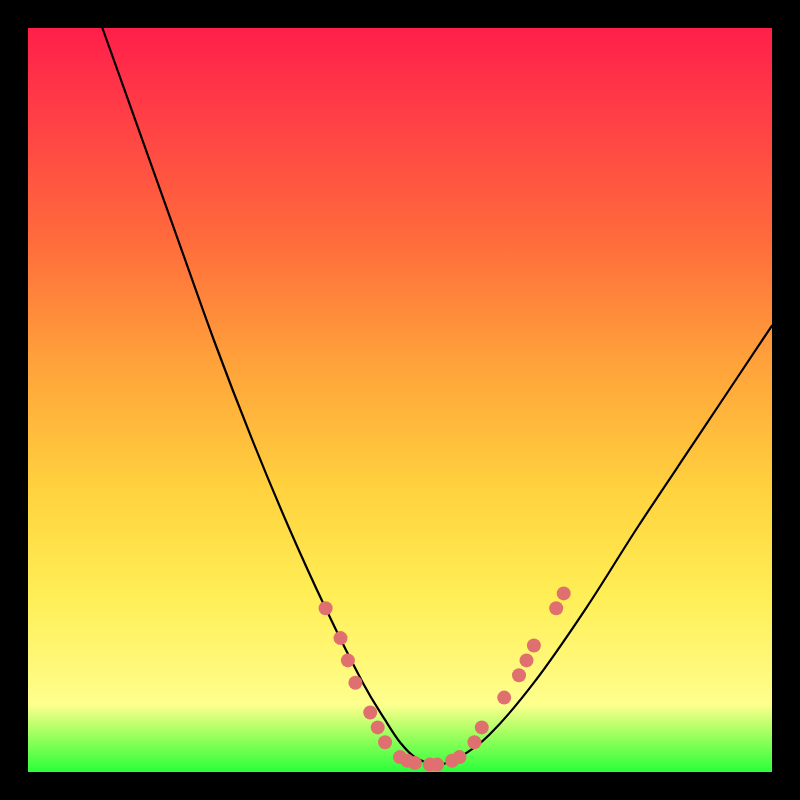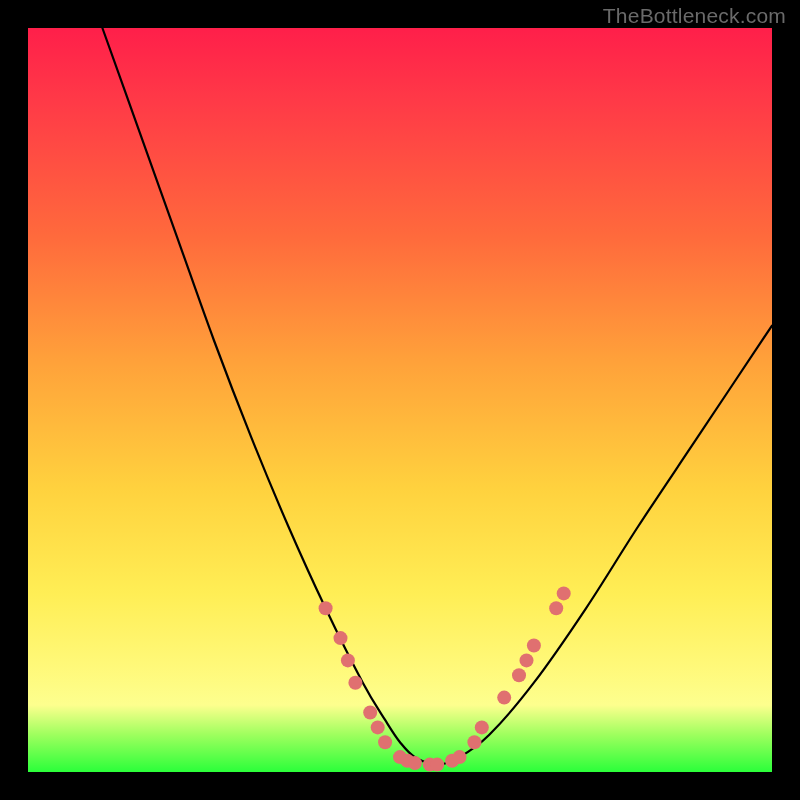--- a/index.html
+++ b/index.html
@@ -65,21 +65,20 @@
   }
   .pt {
     fill: #e07070;
     stroke: none;
   }
 </style>
 </head>
 <body>
 
 <div class="frame">
-  <div class="watermark">TheBottleneck.com</div>
   <div class="plot-area">
     <svg class="curve" viewBox="0 0 744 744">
       <path id="curve-path" class="curve-path" d="M74.4 0 C80.6 17.4,99.2 69.4,111.6 104.2 C124.0 138.9,136.4 173.6,148.8 208.3 C161.2 243.0,173.6 279.0,186.0 312.5 C198.4 346.0,210.8 378.2,223.2 409.2 C235.6 440.2,248.0 470.0,260.4 498.5 C272.8 527.0,285.2 554.3,297.6 580.3 C310.0 606.4,324.9 636.1,334.8 654.7 C344.7 673.3,350.9 682.0,357.1 691.9 C363.3 701.8,367.0 708.0,372.0 714.2 C377.0 720.4,380.7 725.4,386.9 729.1 C393.1 732.8,401.8 736.6,409.2 736.6 C416.6 736.6,422.8 734.1,431.5 729.1 C440.2 724.2,448.9 719.2,461.3 706.8 C473.7 694.4,489.8 675.8,505.9 654.7 C522.0 633.6,540.6 606.4,558.0 580.3 C575.4 554.3,591.5 527.0,610.1 498.5 C628.7 470.0,647.3 442.7,669.6 409.2 C691.9 375.7,731.6 316.2,744.0 297.6"></path>
       <g id="marker-group">
           <circle cx="297.6" cy="580.3" r="7" class="pt"></circle>
           <circle cx="312.5" cy="610.1" r="7" class="pt"></circle>
           <circle cx="319.9" cy="632.4" r="7" class="pt"></circle>
           <circle cx="327.4" cy="654.7" r="7" class="pt"></circle>
           <circle cx="342.2" cy="684.5" r="7" class="pt"></circle>
           <circle cx="349.7" cy="699.4" r="7" class="pt"></circle>

